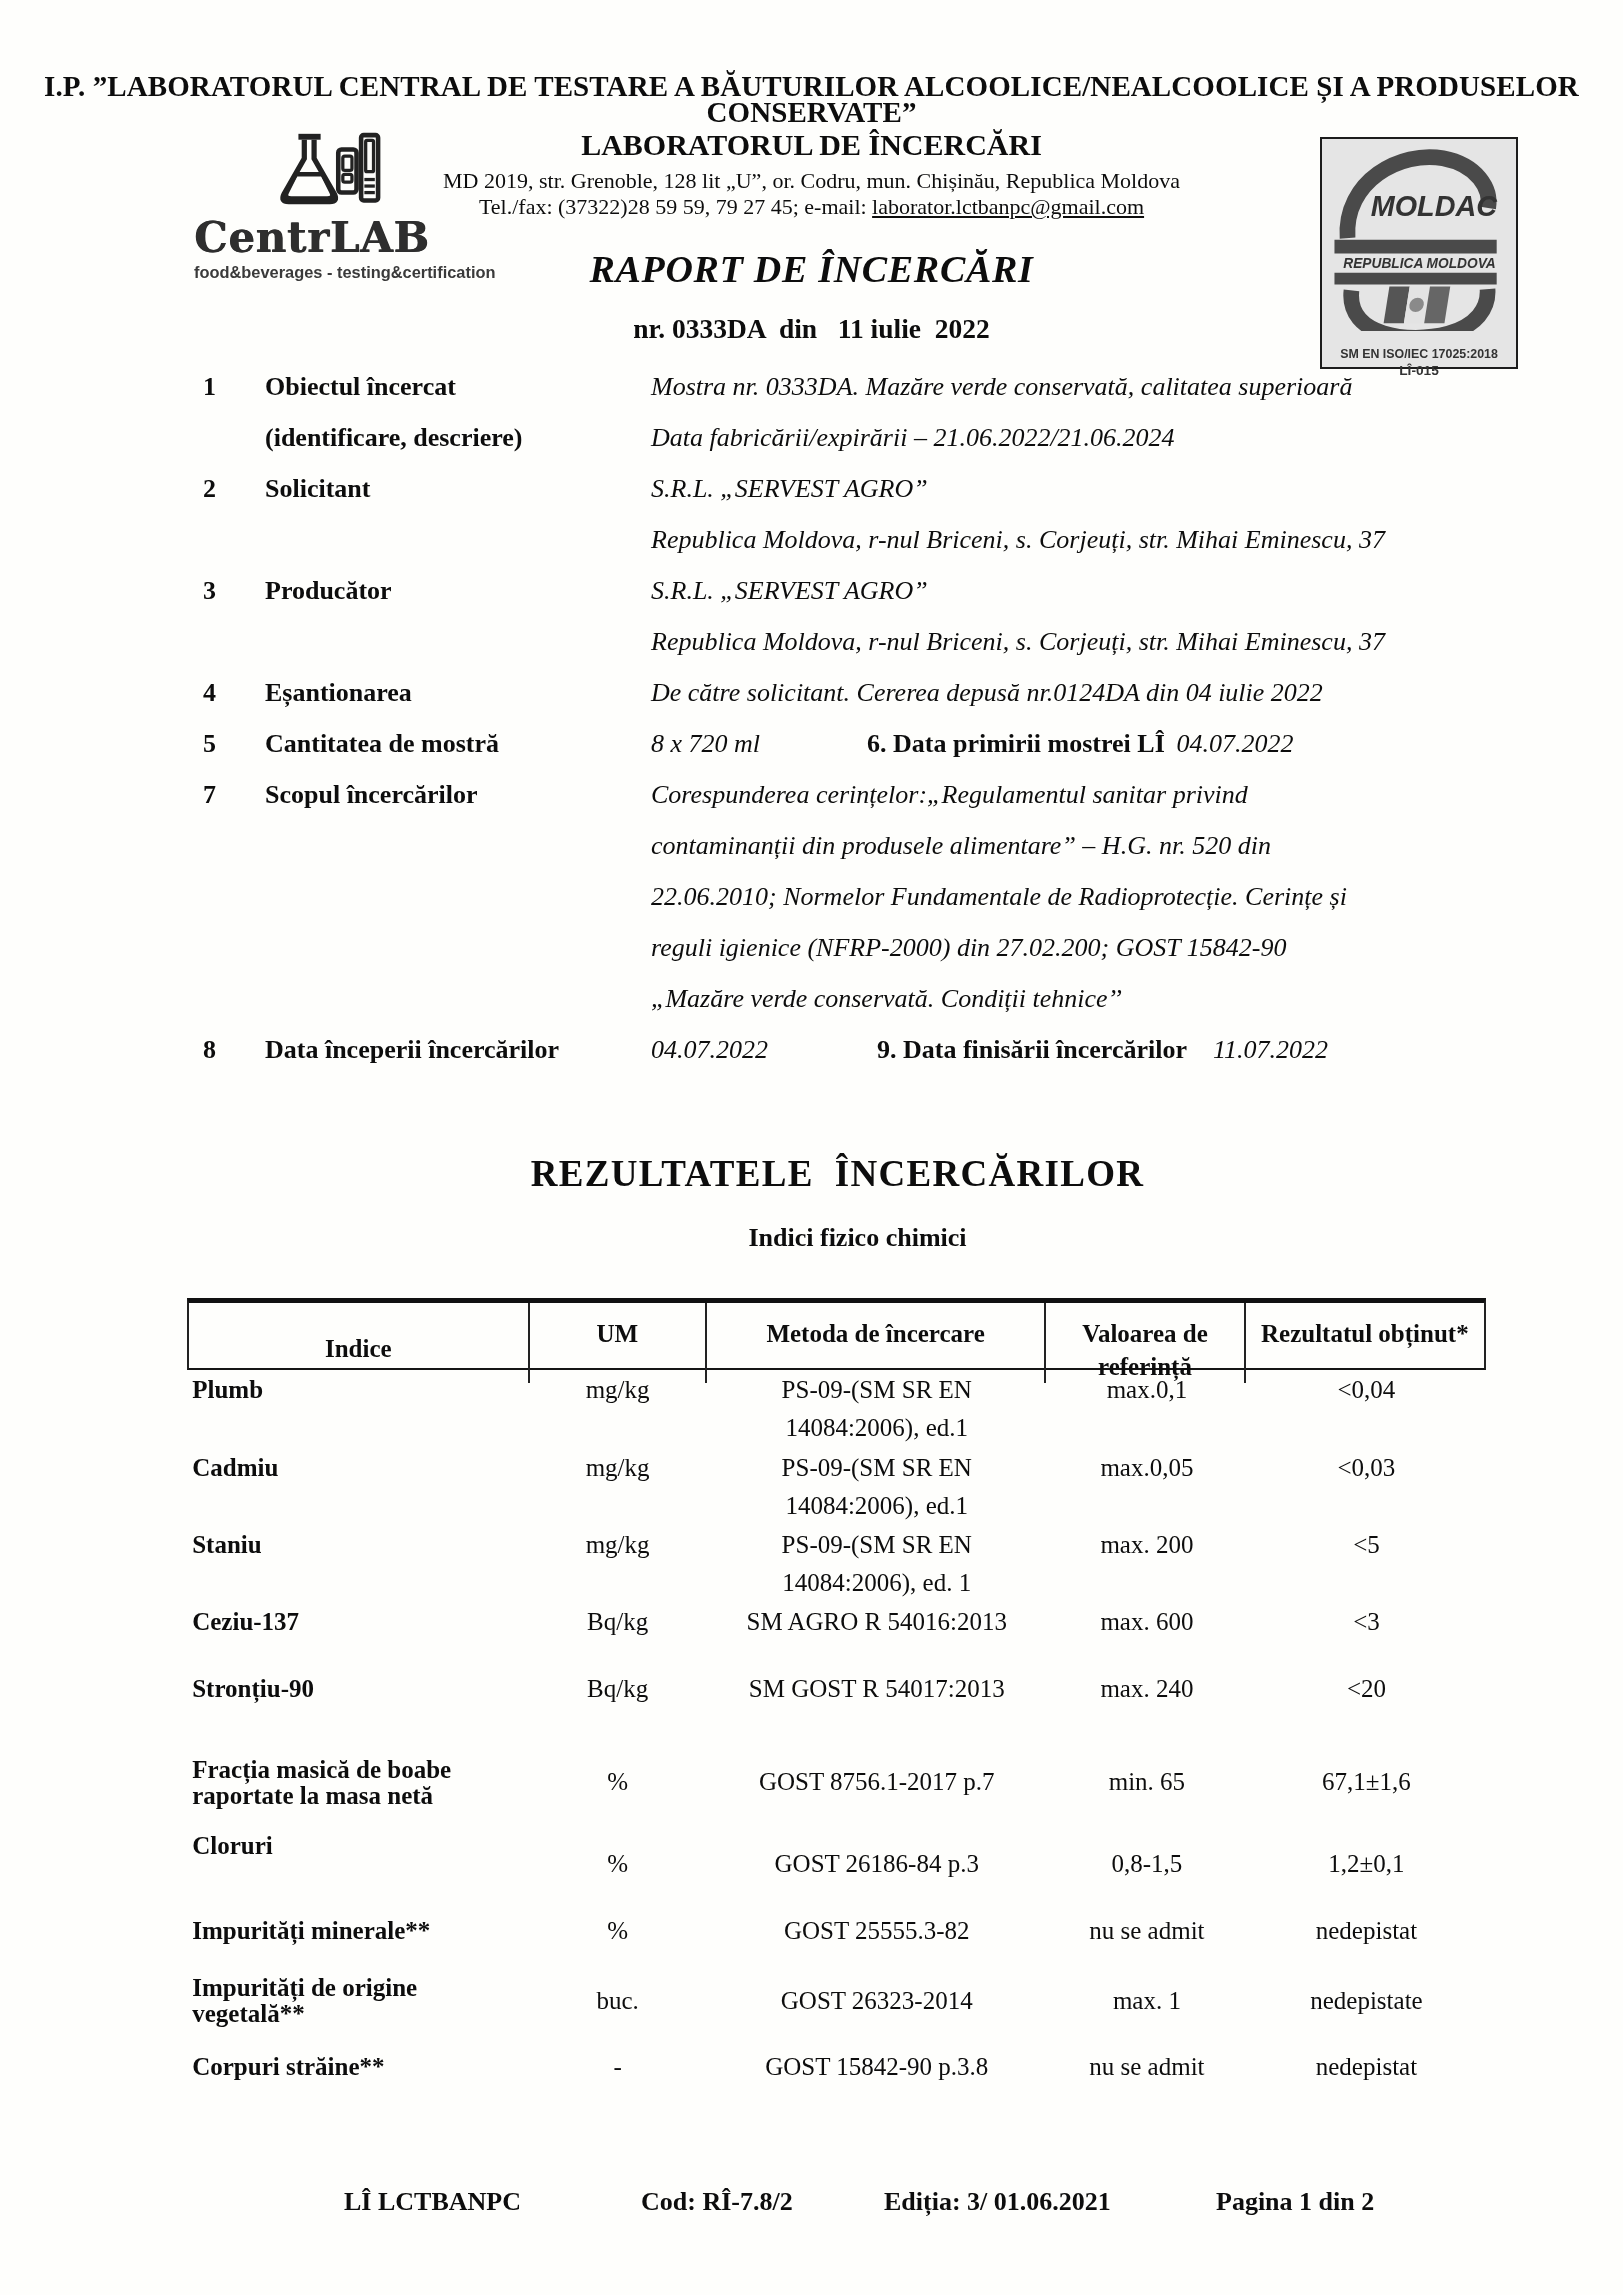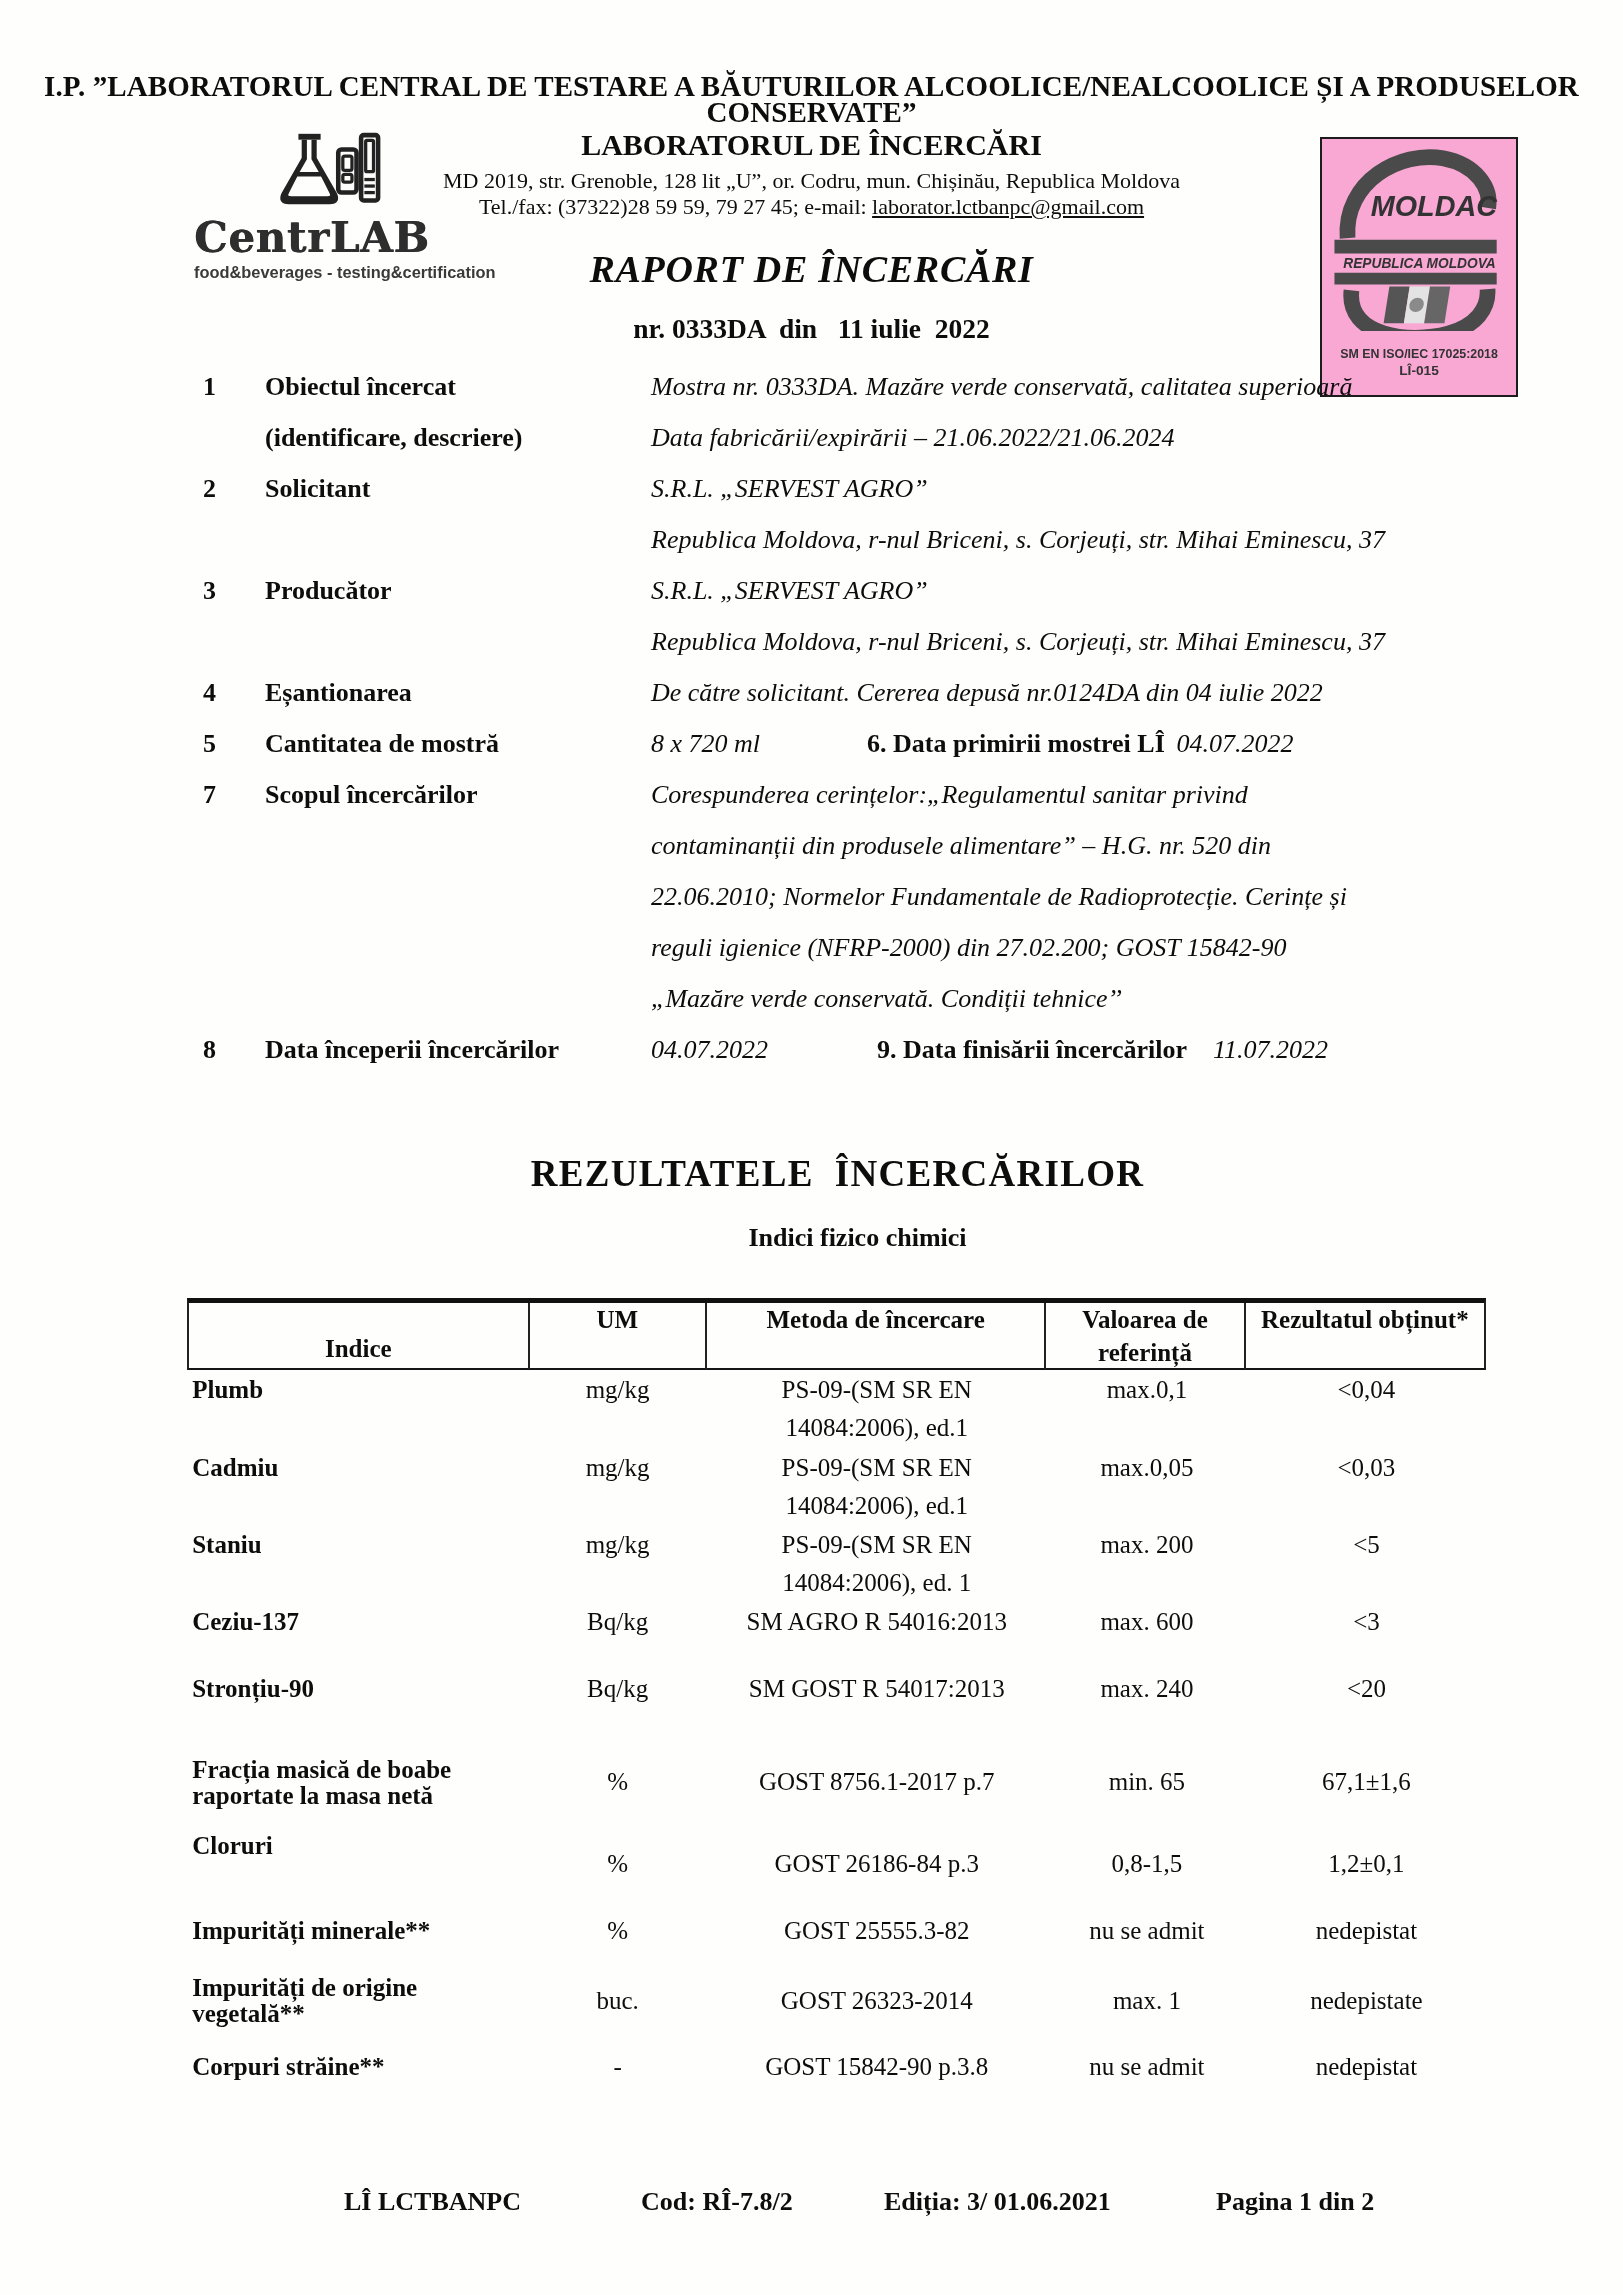--- a/index.html
+++ b/index.html
@@ -20,22 +20,22 @@
   
   .logo{left:194px; top:131px; width:308px;}
   .logo .art{margin-left:77px; width:111px; height:84px;}
   .logo .name{font-family:"DejaVu Serif", serif; font-weight:900; font-size:42px;
               letter-spacing:0.7px; color:#2e2e2e; line-height:42px;
               text-shadow:0.7px 0 0 #2e2e2e;}
   .logo .tag{font-family:"Liberation Sans", sans-serif; font-weight:bold;
              font-size:16.4px; color:#3a3a3a; margin-top:3.9px;}
 
   
-  .moldac{left:1320px; top:137px; width:198px; height:260px; border:2.6px solid #1c1c1c;
-          background:#f9a8d4; box-sizing:border-box;}
+  .moldac{left:1320px; top:137px; width:198px; height:232px; border:2.6px solid #1c1c1c;
+          background:#e5e5e5; box-sizing:border-box;}
   .moldac svg{display:block; margin:1.3px auto 0;}
   .moldac .std{font-family:"Liberation Sans", sans-serif; font-weight:bold; font-size:12.4px;
                color:#333; text-align:center; margin-top:16px;}
   .moldac .code{font-family:"Liberation Sans", sans-serif; font-weight:bold; font-size:13.7px;
                color:#333; text-align:center; margin-top:1.3px;}
 
   
   .rep-title{top:247px; font-weight:bold; font-style:italic; font-size:38px; letter-spacing:0.7px;}
   .rep-no{top:313px; font-weight:bold; font-size:27.5px; white-space:pre;}
 
@@ -55,21 +55,21 @@
   .res-title{top:1152px; left:26px; width:1623px; text-align:center;
              font-weight:bold; font-size:37px; letter-spacing:1.3px; white-space:pre;}
   .res-sub{top:1223px; left:46px; width:1623px; text-align:center; font-weight:bold; font-size:26px;}
 
   
   .tbl{left:187px; top:1298px; width:1299px; font-size:25px;}
   .thead{display:grid; grid-template-columns:26.3% 13.7% 26.2% 15.4% 18.4%;
          border-top:5.2px solid #111; border-bottom:2.6px solid #151515;
          border-left:2px solid #222; border-right:2px solid #222;
          height:65px; font-weight:bold; box-sizing:content-box;}
-  .thead .hc{border-right:2px solid #222; text-align:center; padding-top:0; line-height:33px;}
+  .thead .hc{border-right:2px solid #222; text-align:center; padding-top:14px; line-height:33px;}
   .thead .hc:last-child{border-right:none;}
   .thead .hc.lowered{padding-top:29px;}
   .trow{display:grid; grid-template-columns:26.3% 13.7% 26.2% 15.4% 18.4%;}
   .trow .c{text-align:center; padding-top:1.3px; line-height:38px;}
   .trow .ind{text-align:left; padding-left:5.2px; font-weight:bold; line-height:37px;}
   .r-top .c{align-self:start;}
   .r-center{align-items:center;}
   .r-center .ind{align-self:start; padding-top:2.6px;}
   .r-center .c{align-self:center; line-height:26px;}
   .h106{min-height:69px;} .h109{min-height:71px;} .h116{min-height:76px;}

